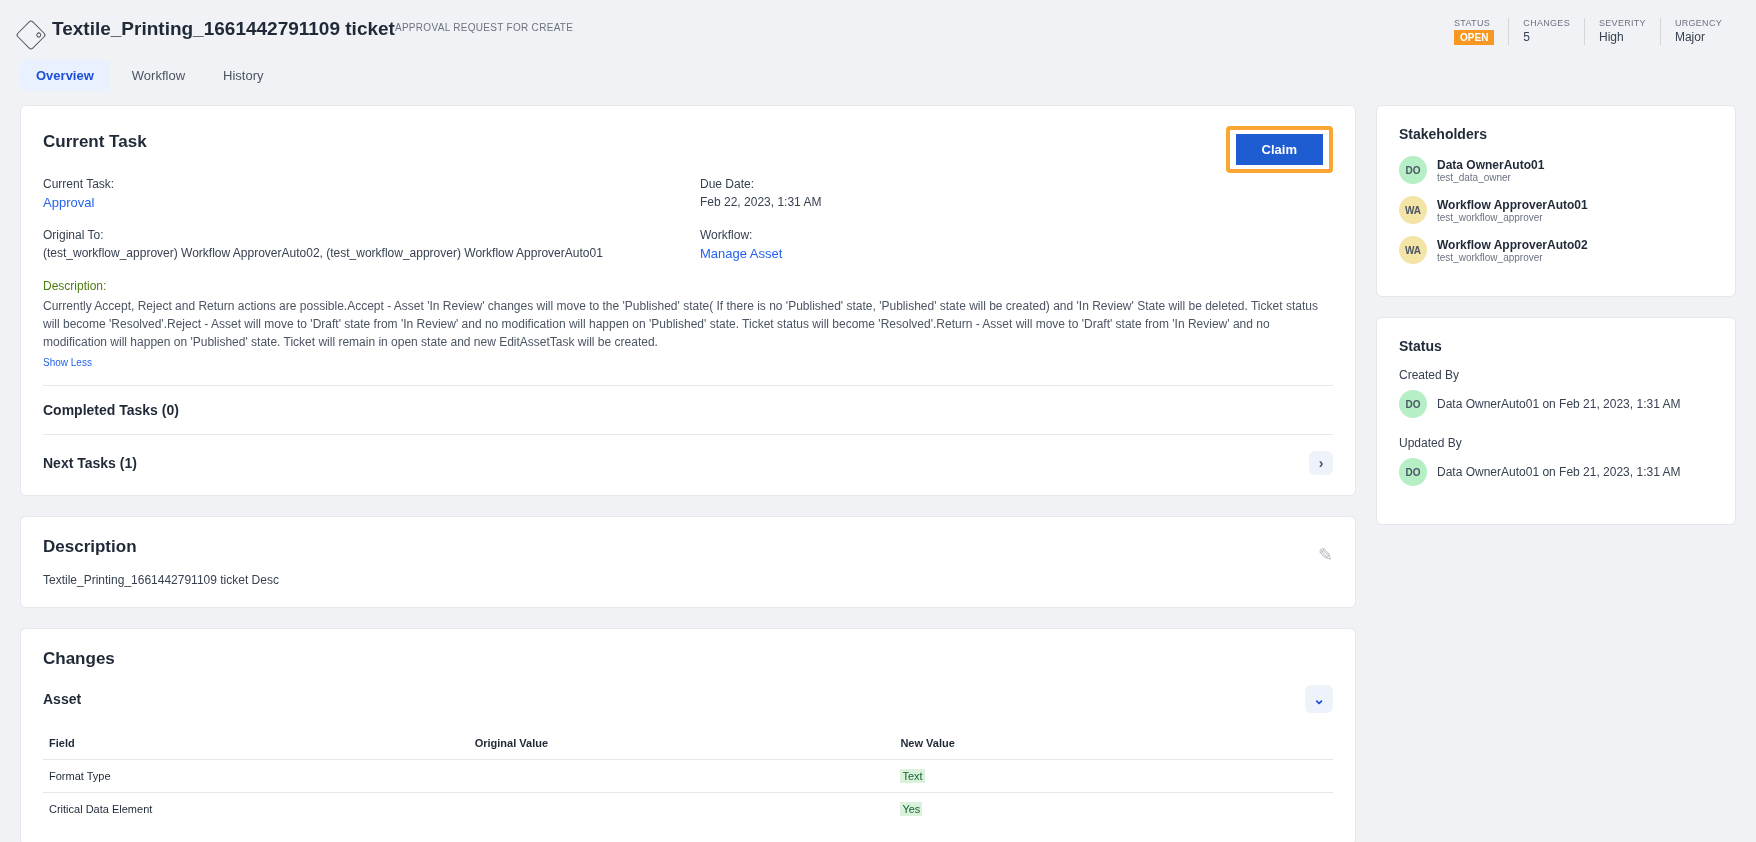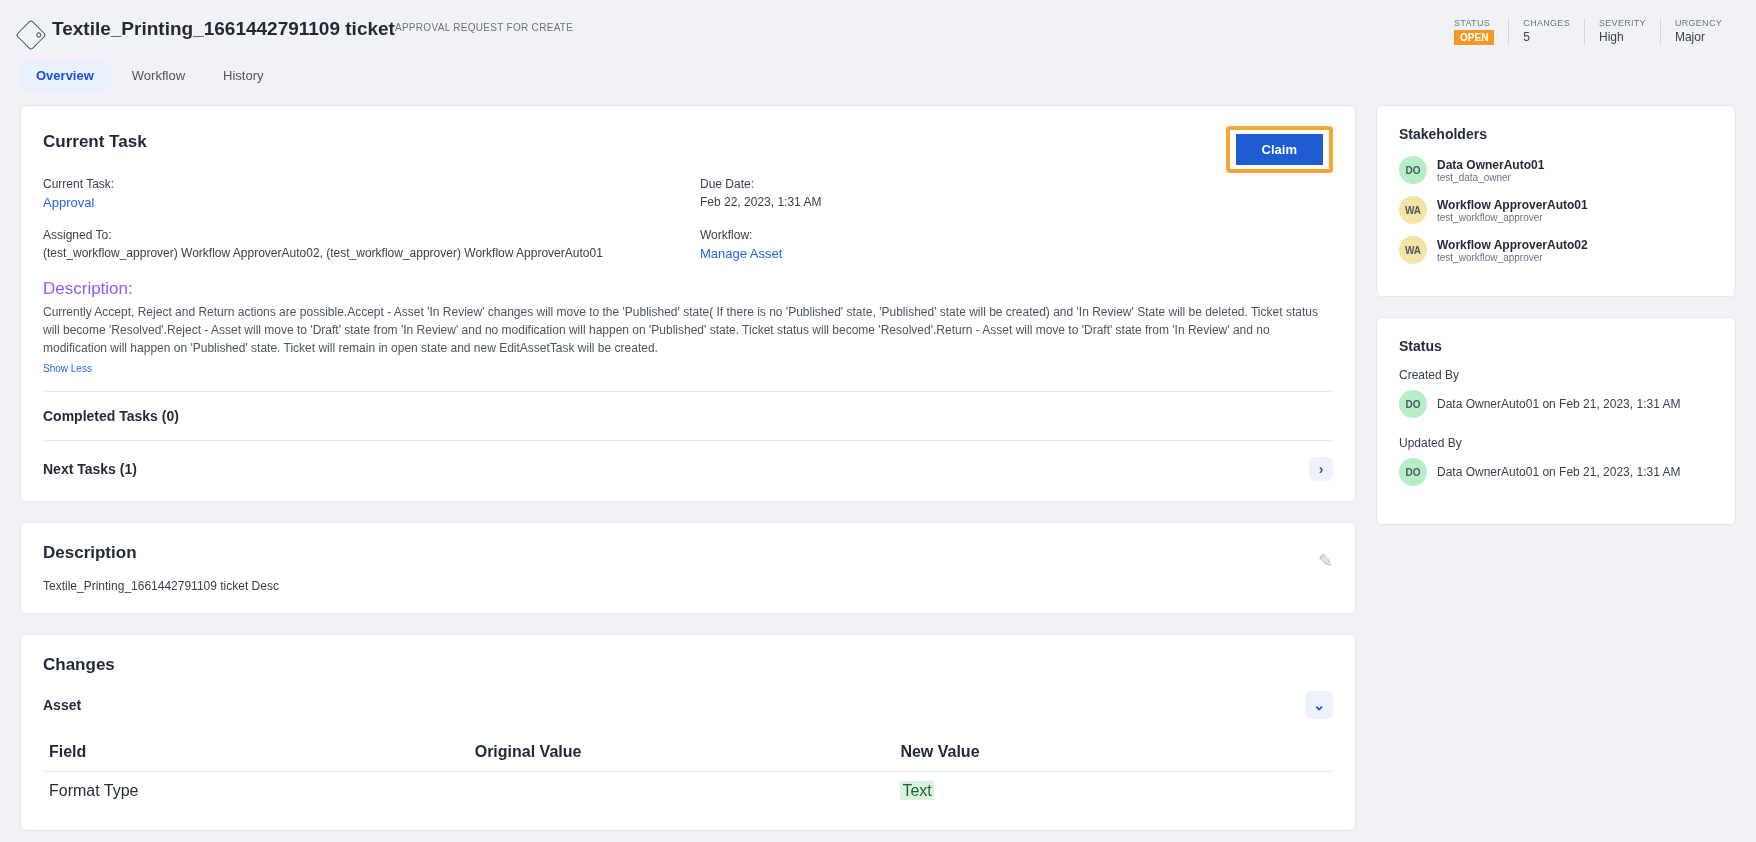--- a/index.html
+++ b/index.html
@@ -56,38 +56,38 @@
   .claim-btn{background:var(--blue-btn);color:#fff;border:none;padding:8px 26px;border-radius:0;font-size:13px;font-weight:600;cursor:pointer;}
   
   .grid2{display:flex;gap:24px;margin-top:4px;}
   .grid2 .col{flex:1;}
   .kv{margin-bottom:14px;}
   .kv .k{font-size:12px;color:#374151;margin-bottom:4px;}
   .kv .v{font-size:12px;color:#374151;}
   .link{color:var(--link);text-decoration:none;}
   
   .desc-row{margin-top:4px;}
-  .desc-row .k{font-size:17px;color:#8b5cf6;margin-bottom:4px;}
+  .desc-row .k{font-size:12px;color:#4d7c0f;margin-bottom:4px;}
   .desc-row .v{font-size:12px;color:#4b5563;line-height:1.5;}
   .show-less{color:var(--link);font-size:10px;cursor:pointer;display:inline-block;margin-top:6px;}
   
   .sep{border:none;border-top:1px solid var(--border);margin:16px 0;}
   
   .sub-row{display:flex;align-items:center;font-size:14px;font-weight:700;}
   .chev-btn{margin-left:auto;width:24px;height:24px;background:#eef3fb;border-radius:6px;display:flex;align-items:center;justify-content:center;cursor:pointer;font-size:14px;color:#4b5563;}
   
   .pencil{margin-left:auto;color:#b3b8c0;cursor:pointer;font-size:18px;}
   
   .desc-body{font-size:12px;color:#374151;}
   
   
   .changes-asset-row{display:flex;align-items:center;font-size:14px;font-weight:700;}
   .chev-btn2{margin-left:auto;width:28px;height:28px;background:#eef3fb;border-radius:6px;display:flex;align-items:center;justify-content:center;cursor:pointer;color:var(--link2);font-size:14px;}
   
-  table.tbl{width:100%;border-collapse:collapse;margin-top:14px;font-size:16px;}
+  table.tbl{width:100%;border-collapse:collapse;margin-top:14px;font-size:11px;}
   table.tbl th{text-align:left;font-weight:700;padding:10px 6px;border-bottom:1px solid var(--border);}
   table.tbl td{padding:10px 6px;border-top:1px solid var(--border);vertical-align:middle;}
   .newval{color:var(--green-text);background:#daf2db;padding:1px 2px;}
   
   
   .asset-item{display:flex;gap:12px;align-items:flex-start;}
   .asset-icon{width:28px;height:28px;border:1px solid #9ca3af;border-radius:4px;display:flex;align-items:center;justify-content:center;font-size:11px;font-weight:700;color:#6b7280;}
   .asset-title{color:var(--link);font-size:12px;}
   .asset-sub{font-size:10px;color:var(--text-sub);margin-top:2px;}
   
@@ -163,21 +163,21 @@
             <div class="kv">
               <div class="k">Due Date:</div>
               <div class="v">Feb 22, 2023, 1:31 AM</div>
             </div>
           </div>
         </div>
 
         <div class="grid2">
           <div class="col">
             <div class="kv">
-              <div class="k">Assigned To:</div>
+              <div class="k">Original To:</div>
               <div class="v">(test_workflow_approver) Workflow ApproverAuto02, (test_workflow_approver) Workflow ApproverAuto01</div>
             </div>
           </div>
           <div class="col">
             <div class="kv">
               <div class="k">Workflow:</div>
               <a href="#" class="link">Manage Asset</a>
             </div>
           </div>
         </div>
@@ -231,20 +231,25 @@
               <th style="width:33%">Original Value</th>
               <th style="width:34%">New Value</th>
             </tr>
           </thead>
           <tbody id="changes-body">
               <tr>
                 <td>Format Type</td>
                 <td></td>
                 <td><span class="newval">Text</span></td>
               </tr>
+              <tr>
+                <td>Critical Data Element</td>
+                <td></td>
+                <td><span class="newval">Yes</span></td>
+              </tr>
             </tbody>
         </table>
       </div>
 
     </div>
 
     <div class="side">
 
 
       <div class="card">

